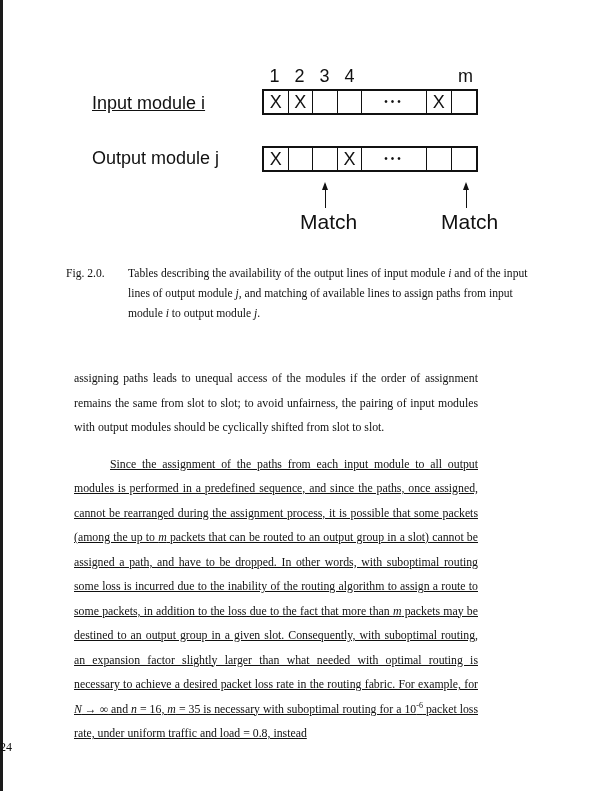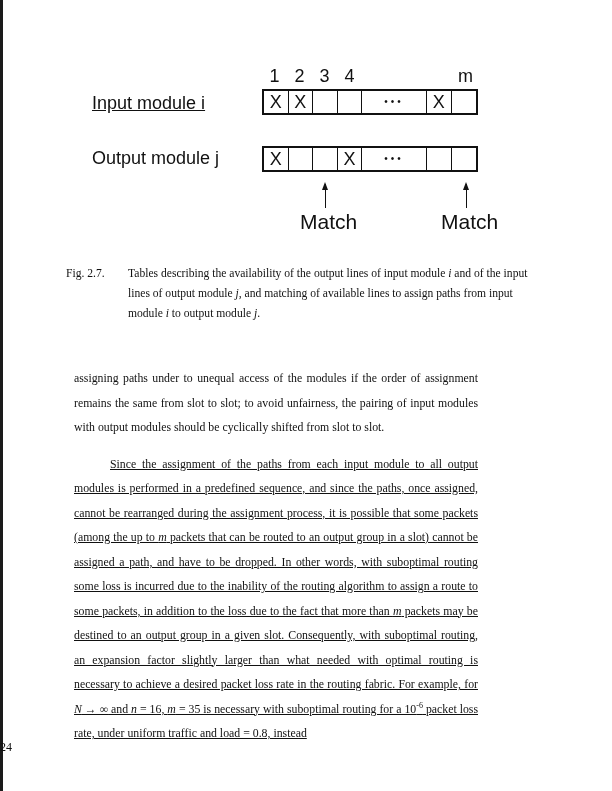--- a/index.html
+++ b/index.html
@@ -94,22 +94,22 @@
   </div>
 
   <div class="arrow" style="left:325px; top:184px;"></div>
   <div class="arrow" style="left:466px; top:184px;"></div>
 
   <div class="match" style="left:300px;">Match</div>
   <div class="match" style="left:441px;">Match</div>
 </div>
 
 <div class="caption">
-  <span class="num">Fig. 2.7.</span>
+  <span class="num">Fig. 2.0.</span>
   <span class="txt"><span>Tables describing the availability of the output lines of input module </span><i>i</i><span> and of the input lines of output module </span><i>j</i><span>, and matching of available lines to assign paths from input module </span><i>i</i><span> to output module </span><i>j</i><span>.</span></span>
 </div>
 
 <div class="body-text" style="top:366px;">
-  <p>assigning paths under to unequal access of the modules if the order of assignment remains the same from slot to slot; to avoid unfairness, the pairing of input modules with output modules should be cyclically shifted from slot to slot.</p>
+  <p>assigning paths leads to unequal access of the modules if the order of assignment remains the same from slot to slot; to avoid unfairness, the pairing of input modules with output modules should be cyclically shifted from slot to slot.</p>
   <p class="p2"><span>Since the  assignment of the paths from each input module to all output modules is performed in a predefined sequence, and since the paths, once assigned, cannot be rearranged during the assignment process, it is possible that some packets (among the up to </span><i>m</i><span> packets that can be routed to an output group in a slot) cannot be assigned a path, and have to be dropped. In other words, with suboptimal routing some loss is incurred due to the inability of the routing algorithm to assign a route to some packets, in addition to the loss due to the fact that more than </span><i>m</i><span> packets may be destined to an output group in a given slot. Consequently, with suboptimal routing, an expansion factor slightly larger than what needed with optimal routing is necessary to achieve a desired packet loss rate in the routing fabric. For example, for </span><i>N</i><span> → ∞</span><span> and </span><i>n</i><span> = 16, </span><i>m</i><span> = 35 is necessary with suboptimal routing for a 10</span><sup>-6</sup><span> packet loss rate, under uniform traffic and load = 0.8, instead</span></p>
 </div>
 
 <div class="page-num">24</div>
 
 </body></html>

